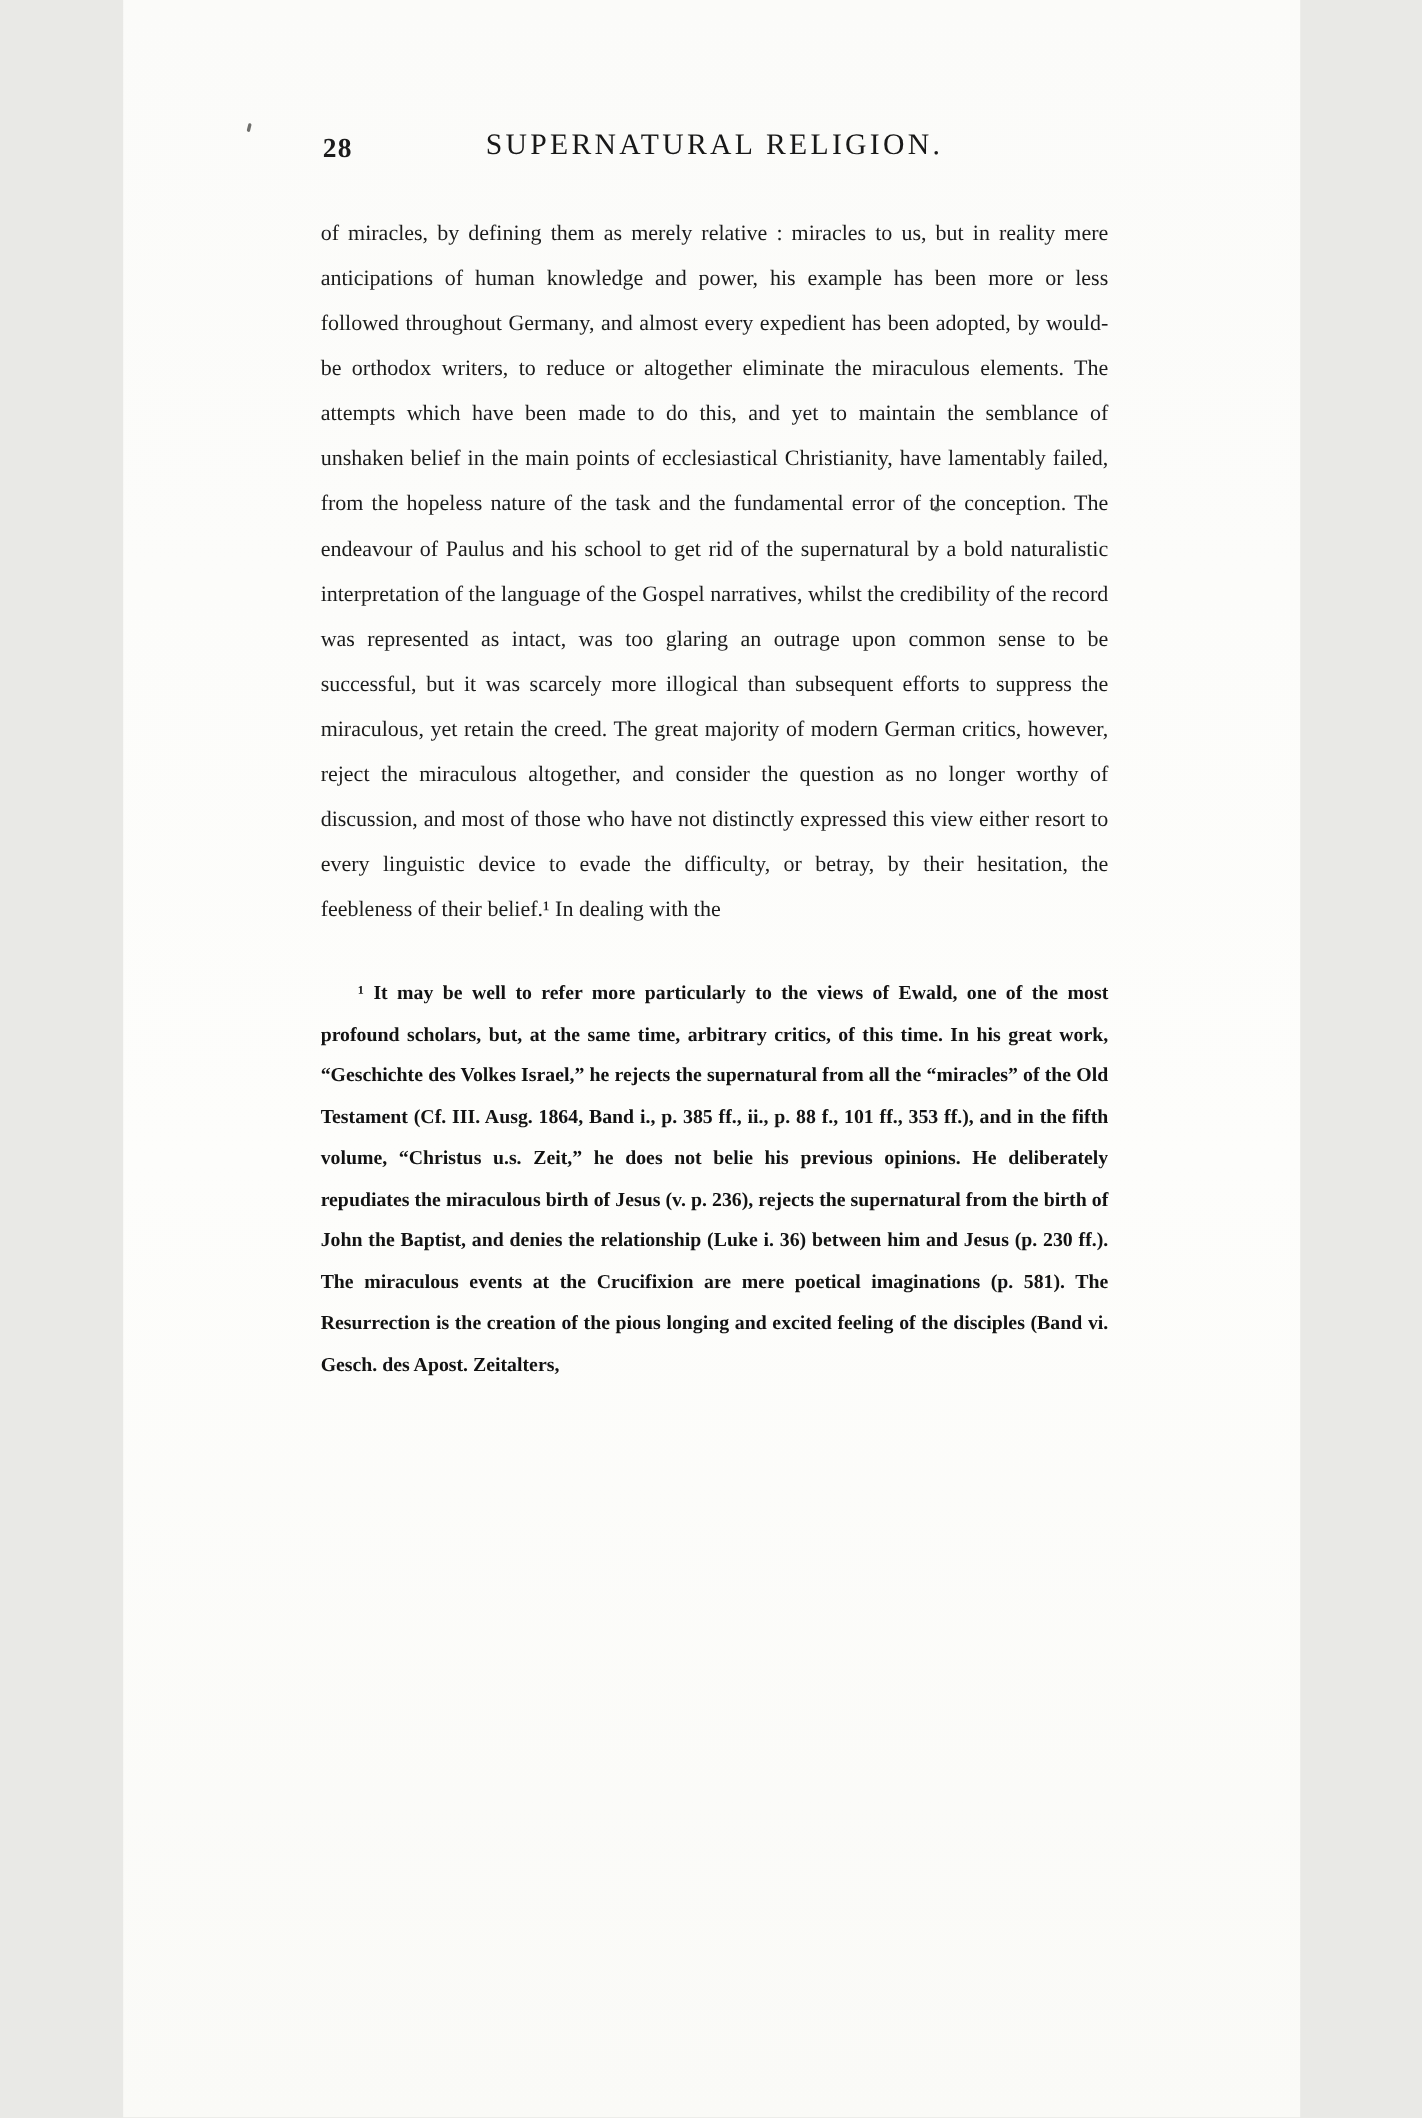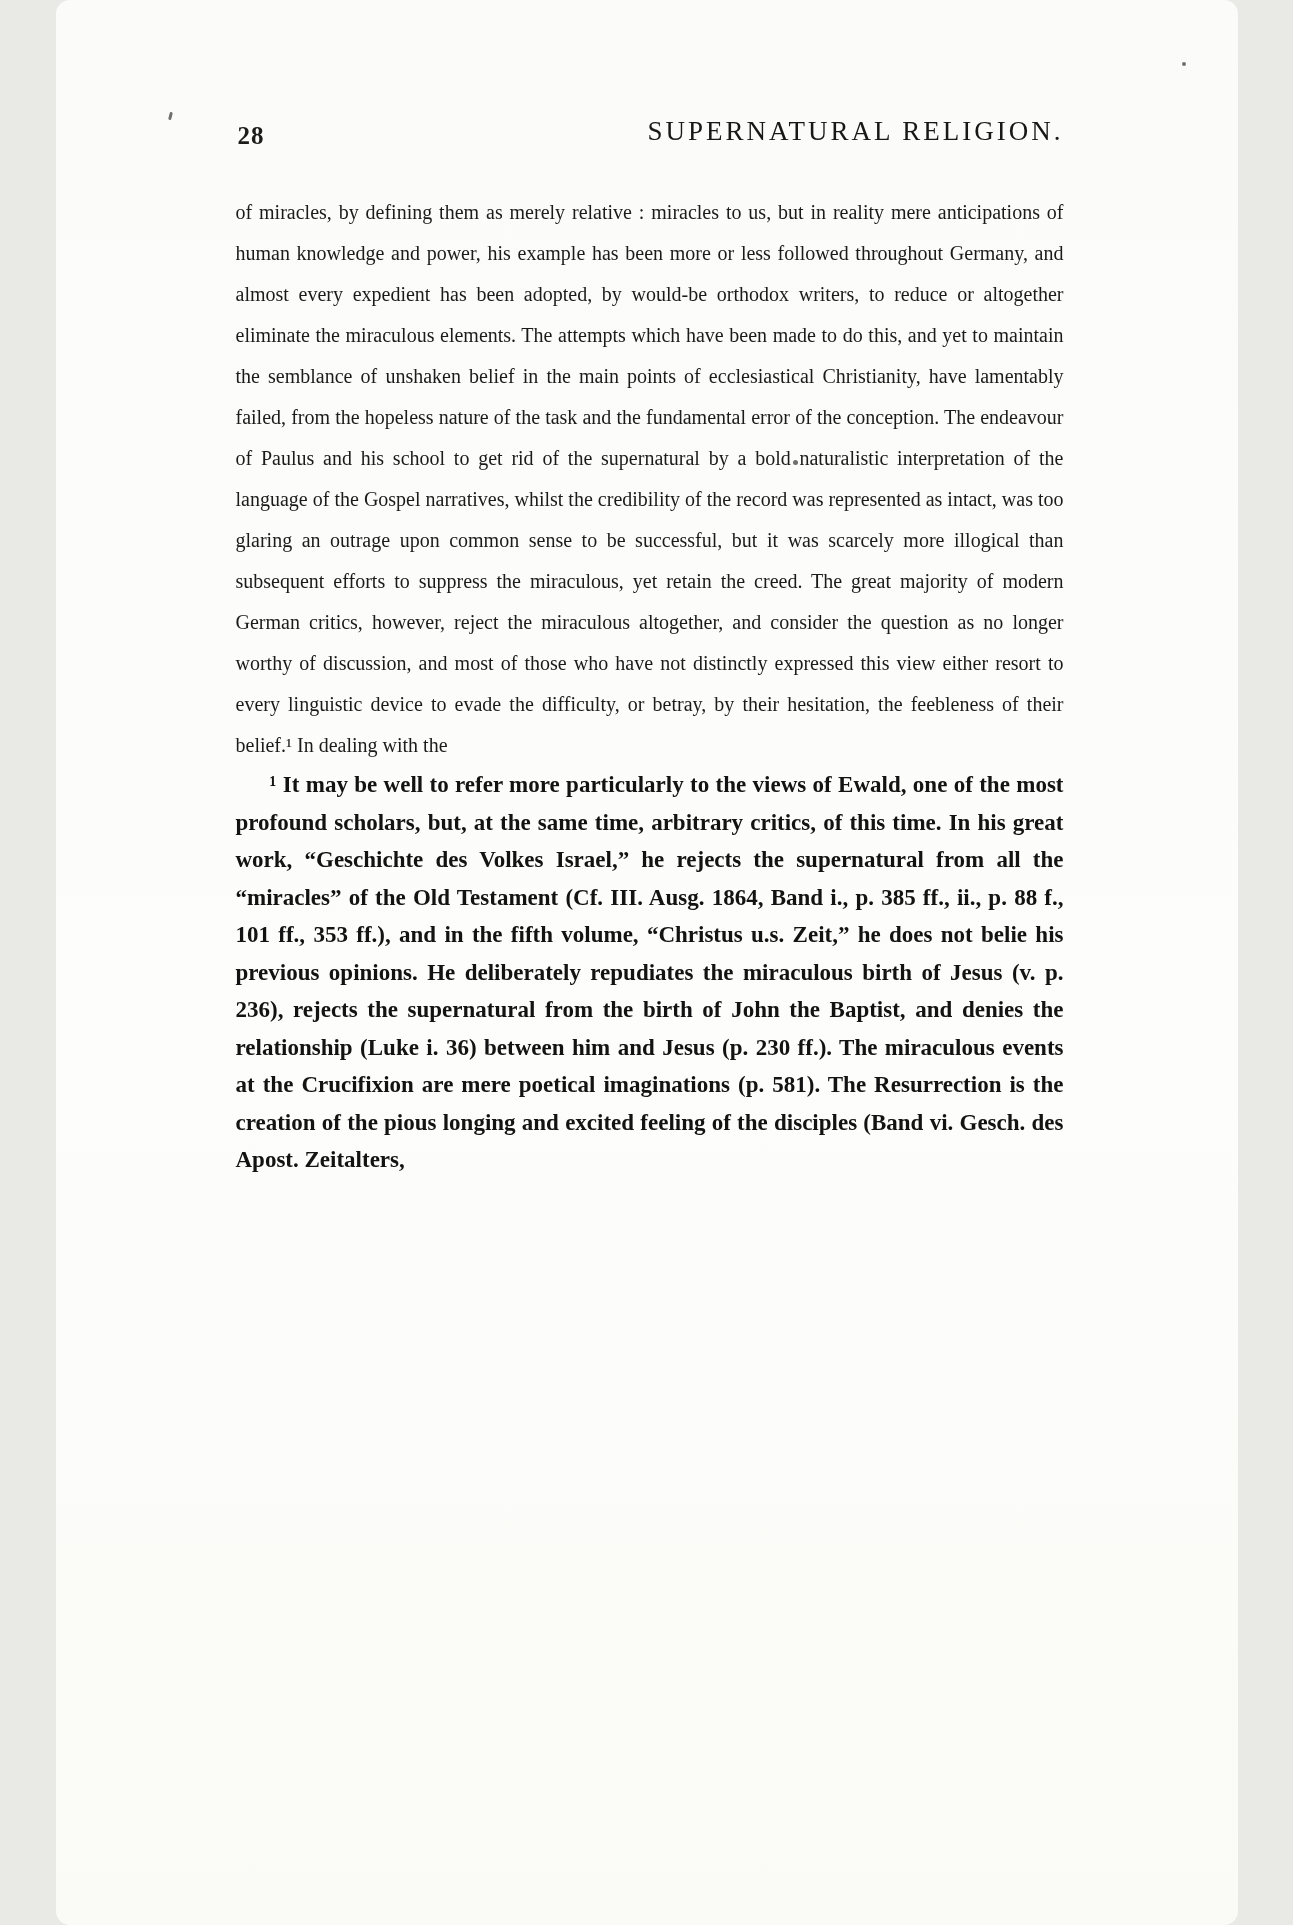--- a/index.html
+++ b/index.html
@@ -1,60 +1,60 @@
 <!DOCTYPE html>
 <html><head>
 <meta charset="utf-8">
 <style>
   html, body {
     margin: 0;
     padding: 0;
     background: #e9e9e6;
   }
   .page {
-    width: 1182px;
+    width: 1070px;
     height: 1925px;
     margin: 0 auto;
     background: linear-gradient(180deg, #fbfbf9 0%, #fdfdfb 55%, #fafaf7 100%);
     position: relative;
     box-sizing: border-box;
     padding: 116px 174px 0 180px;
     font-family: "Liberation Serif", serif;
     color: #1c1c1c;
     overflow: hidden;
-    border-radius: 14px;
   }
   .page-header {
     position: relative;
     height: 42px;
     margin-bottom: 34px;
   }
   .page-number {
     position: absolute;
     left: 2px;
     top: 6px;
     font-size: 25px;
     font-weight: bold;
     letter-spacing: 1px;
   }
   .running-title {
     display: block;
-    text-align: right;
+    text-align: center;
     font-size: 27px;
     letter-spacing: 3px;
     color: #181818;
   }
   .body-text {
     font-size: 20px;
     line-height: 41px;
     text-align: justify;
     color: #1b1b1b;
   }
   .footnote {
-    font-size: 23px;
+    margin-top: 36px;
+    font-size: 18px;
     line-height: 37.5px;
     text-align: justify;
     text-indent: 34px;
     font-weight: 600;
     color: #131313;
   }
   
   .artifact-dot {
     position: absolute;
     background: #6f6f6c;

